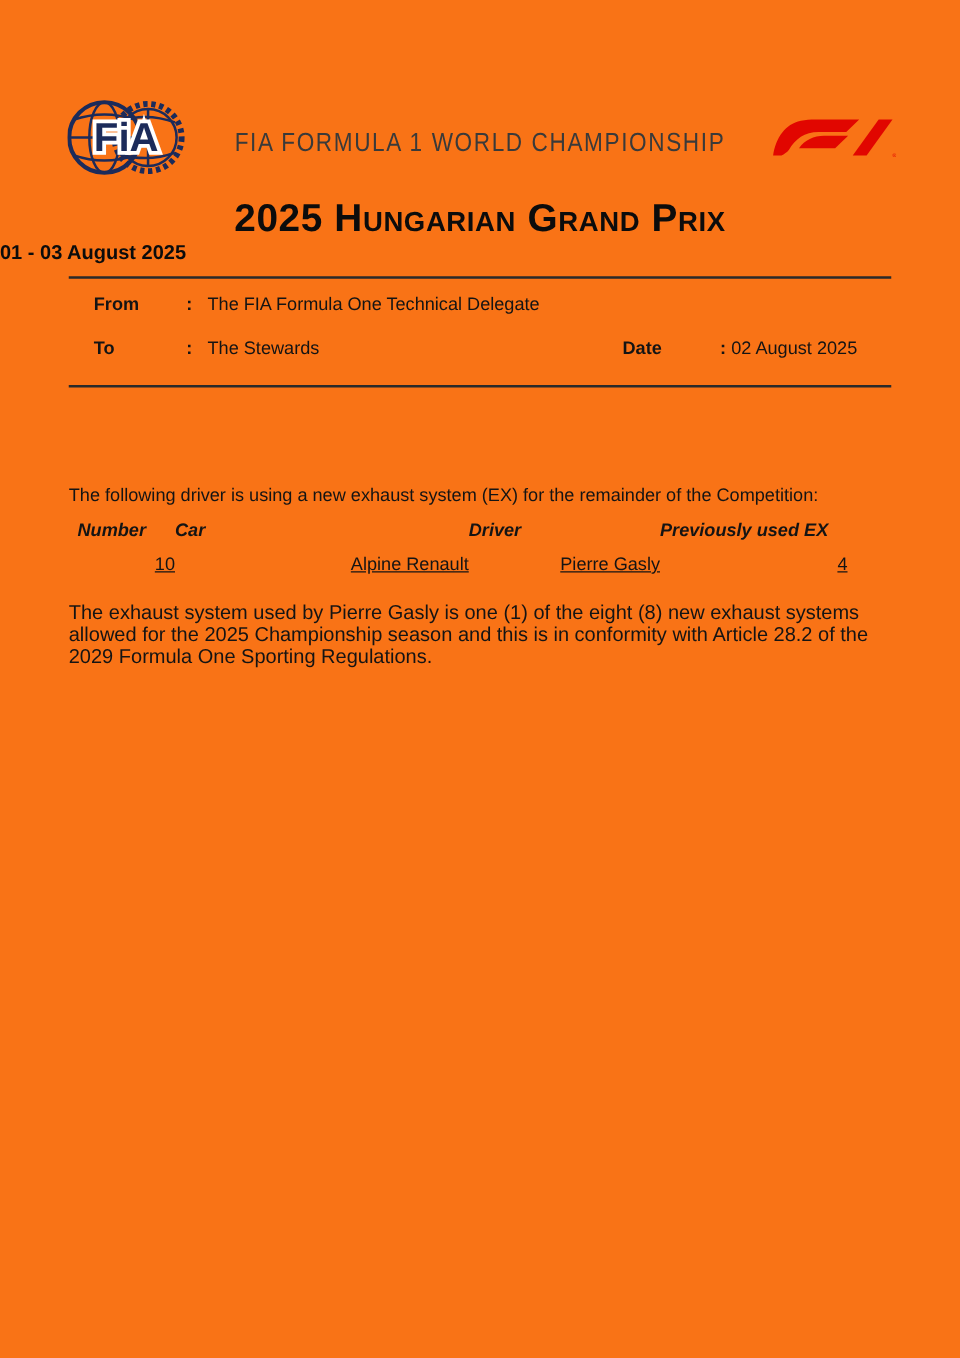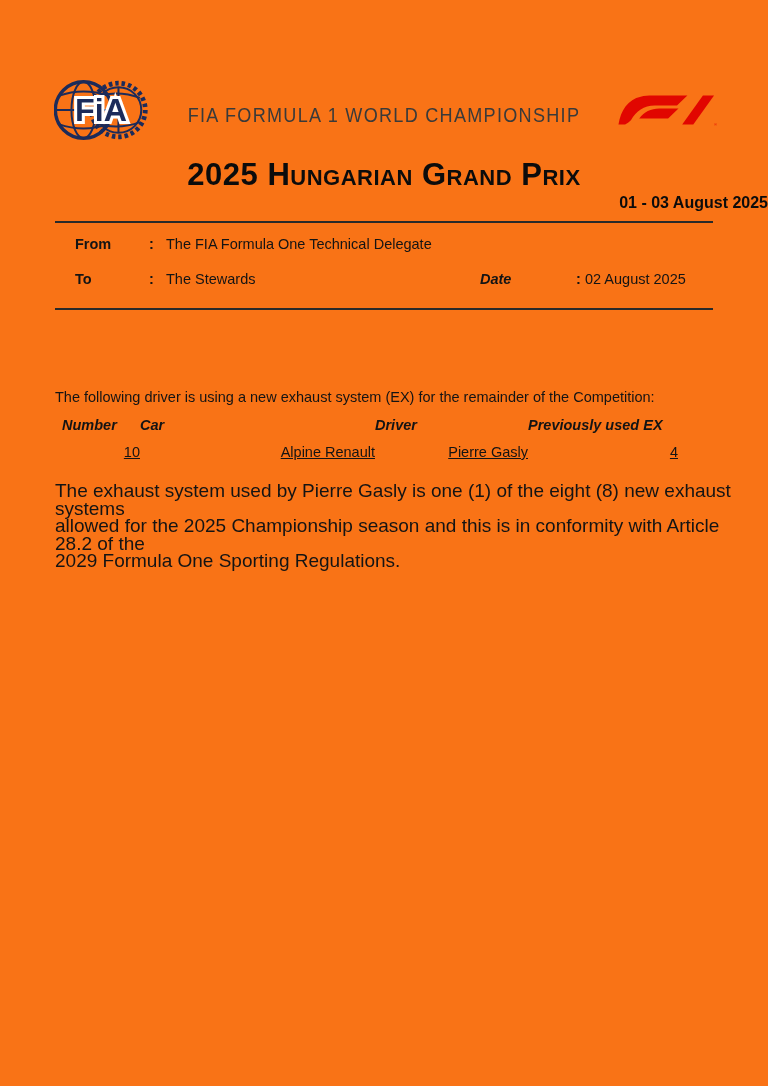--- a/index.html
+++ b/index.html
@@ -32,40 +32,40 @@
   .event-title {
     position: absolute; left: 0; top: 157px; width: 768px;
     text-align: center;
     font-size: 31px; font-weight: bold;
     font-variant: small-caps;
     color: #0c0c0c;
     letter-spacing: 0.5px;
   }
   .event-dates {
     position: absolute; left: 0; top: 194px; width: 768px;
-    text-align: right;
+    text-align: left;
     font-size: 16px; font-weight: bold; color: #0c0c0c;
   }
 
   .rule {
     position: absolute; left: 55px; width: 658px; height: 0;
     border-top: 2px solid #2a2a2a;
   }
   .rule-1 { top: 221px; }
   .rule-2 { top: 308px; }
 
   
   .corr-row { position: absolute; left: 0; width: 768px; height: 18px; font-size: 14.5px; margin-left: 20px; }
   .row-from { top: 236px; }
   .row-to   { top: 271px; }
   .corr-label { position: absolute; font-weight: bold; }
   .lbl-from, .lbl-to { left: 55px; }
   .sep-from, .sep-to { position: absolute; left: 129px; font-weight: bold; }
   .val-from, .val-to { position: absolute; left: 146px; }
-  .lbl-date { left: 460px; font-style: italic; }
+  .lbl-date { left: 478px; }
   .sep-date { position: absolute; left: 556px; font-weight: bold; }
   .val-date { position: absolute; left: 565px; }
 
   
   .report-title {
     position: absolute; left: 0; top: 330px; width: 768px;
     text-align: center;
     font-size: 17px; font-weight: bold;
     font-variant: small-caps;
     color: #0c0c0c;
@@ -89,21 +89,21 @@
   table.exhaust td { text-align: right; vertical-align: top; padding: 0; text-decoration: underline; }
   .col-number { width: 78px; }
   .col-car    { width: 235px; }
   .col-driver { width: 153px; }
   .col-ex     { width: 150px; }
   th.col-ex   { text-align: left; }
   td.cell-ex  { text-align: center; padding-right: 18px; }
 
   .closing {
     position: absolute; left: 55px; top: 482px; width: 690px;
-    font-size: 19px; line-height: 17.6px;
+    font-size: 16px; line-height: 17.6px;
   }
   .closing .line { display: block; }
 </style>
 </head>
 <body>
 
 <div class="page">
 
   <svg class="fia-logo" viewBox="0 0 140 100" aria-hidden="true">
     <g fill="none" stroke="#1c2b5a">

